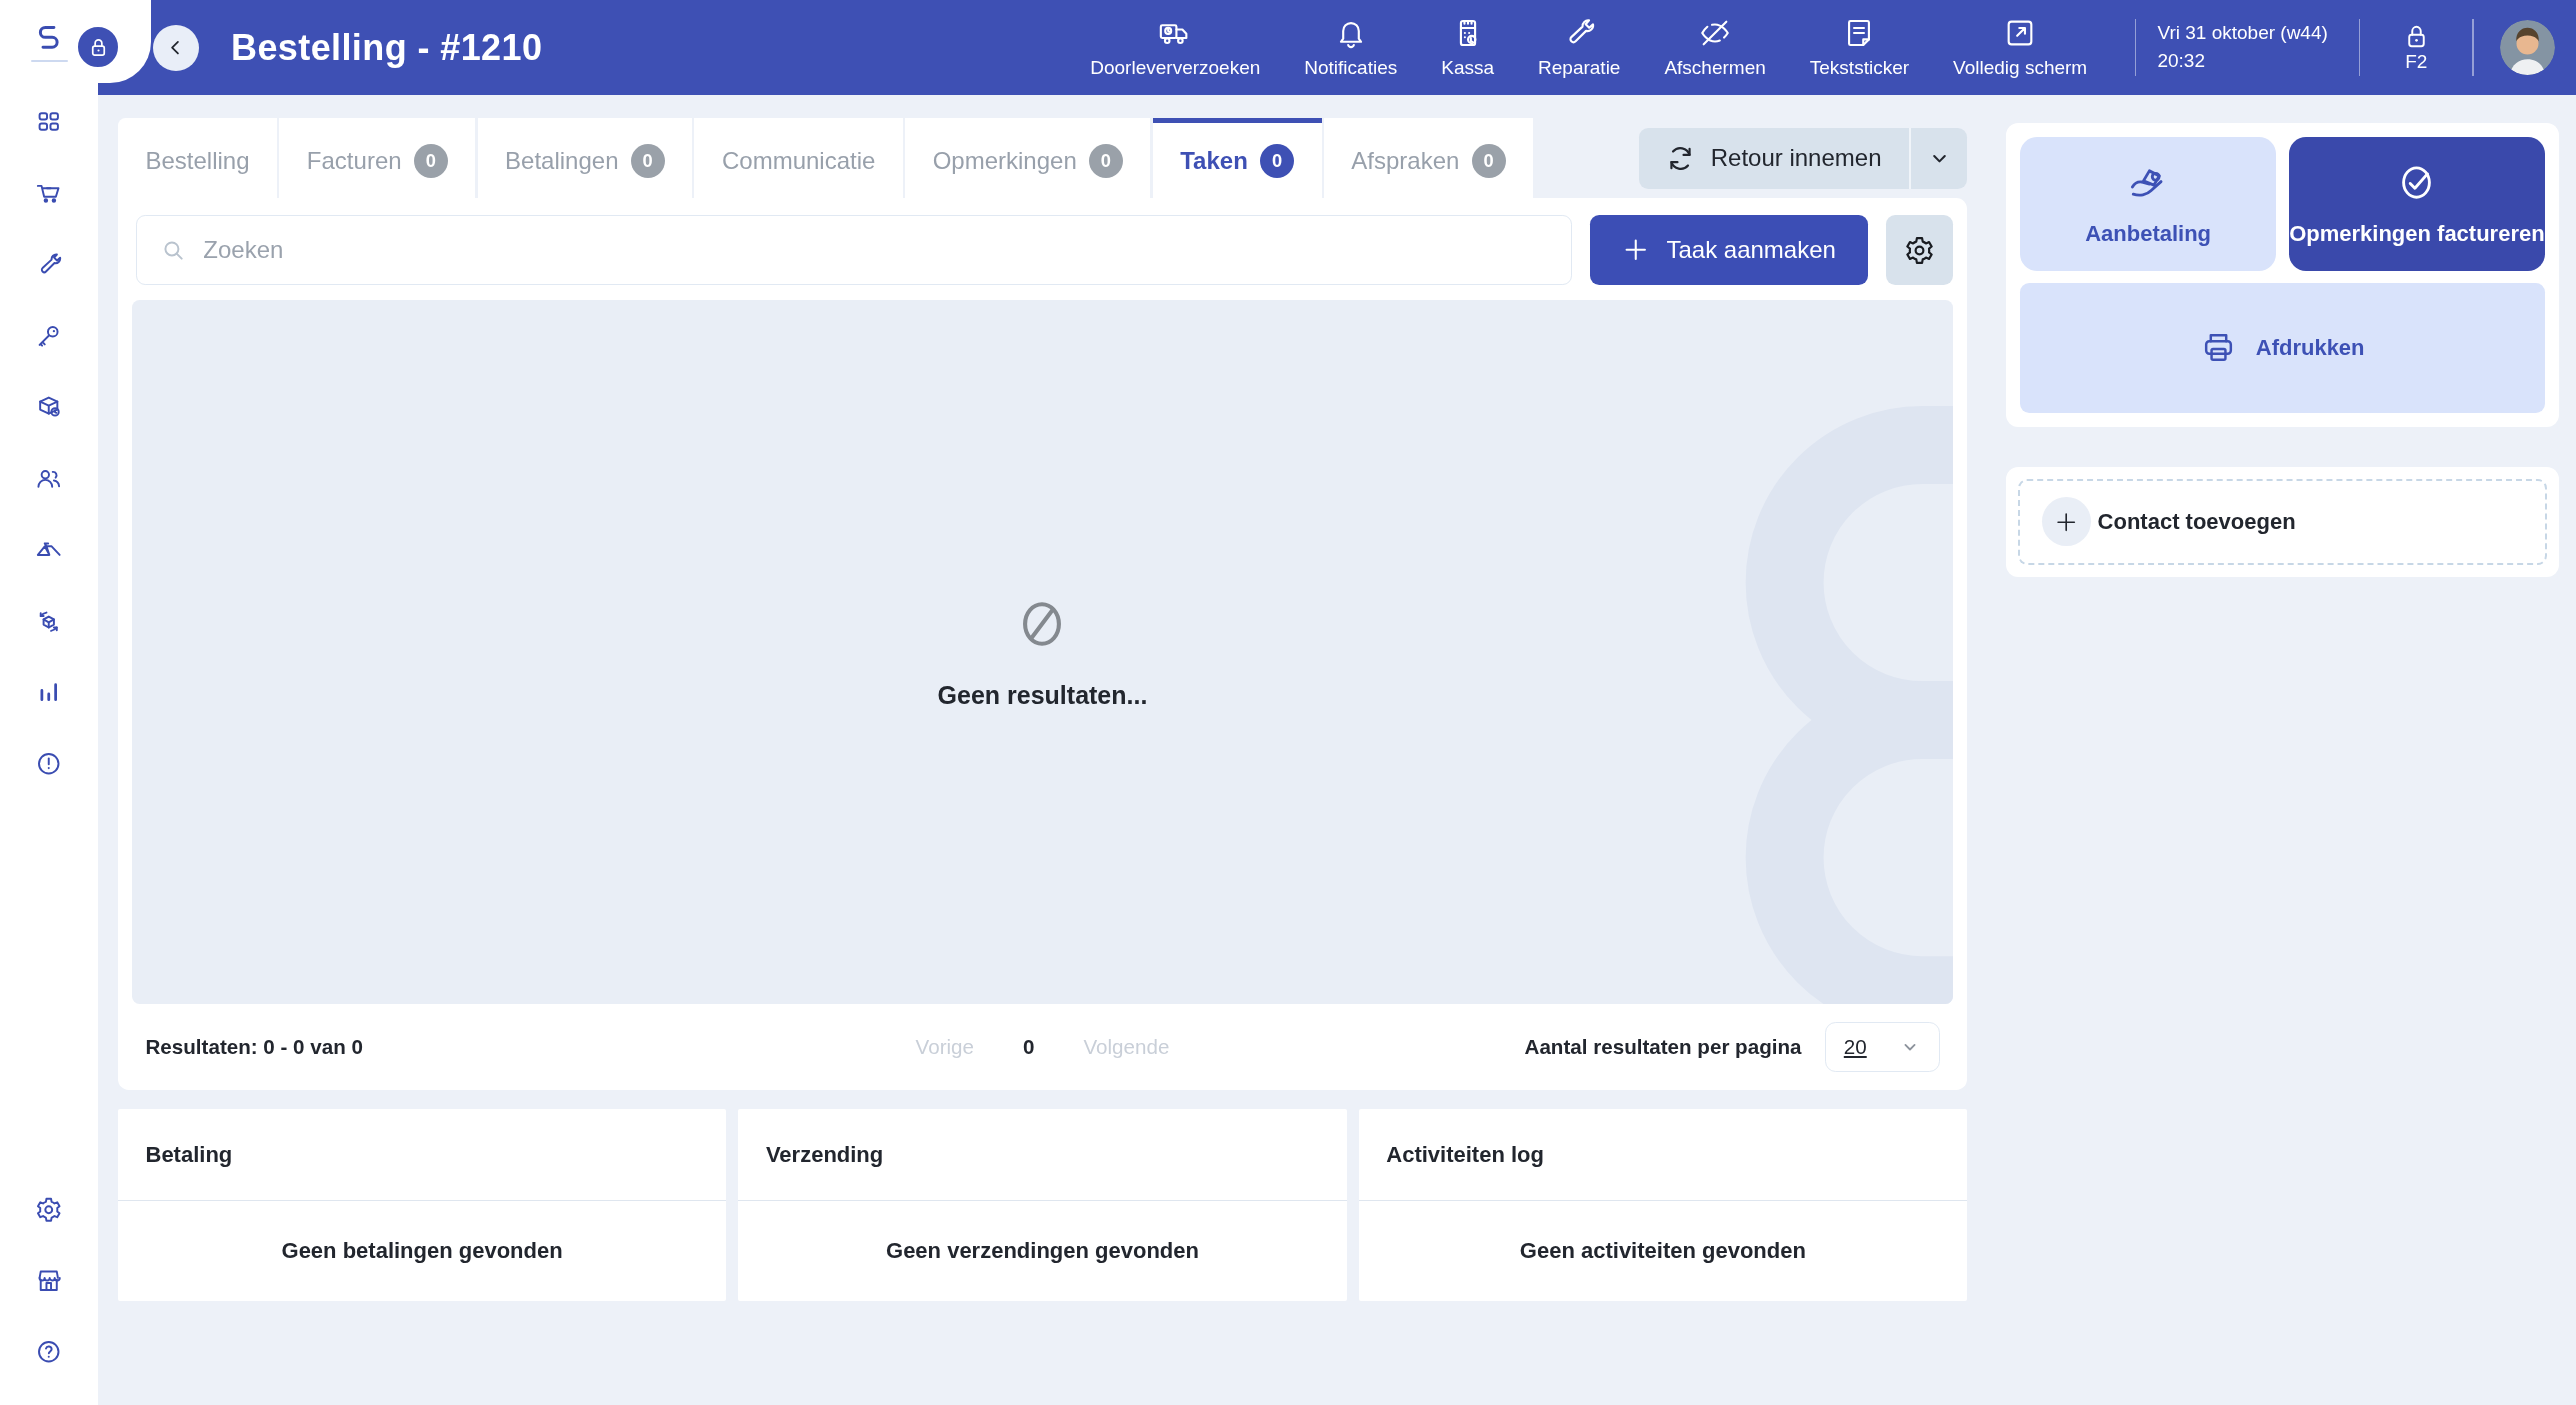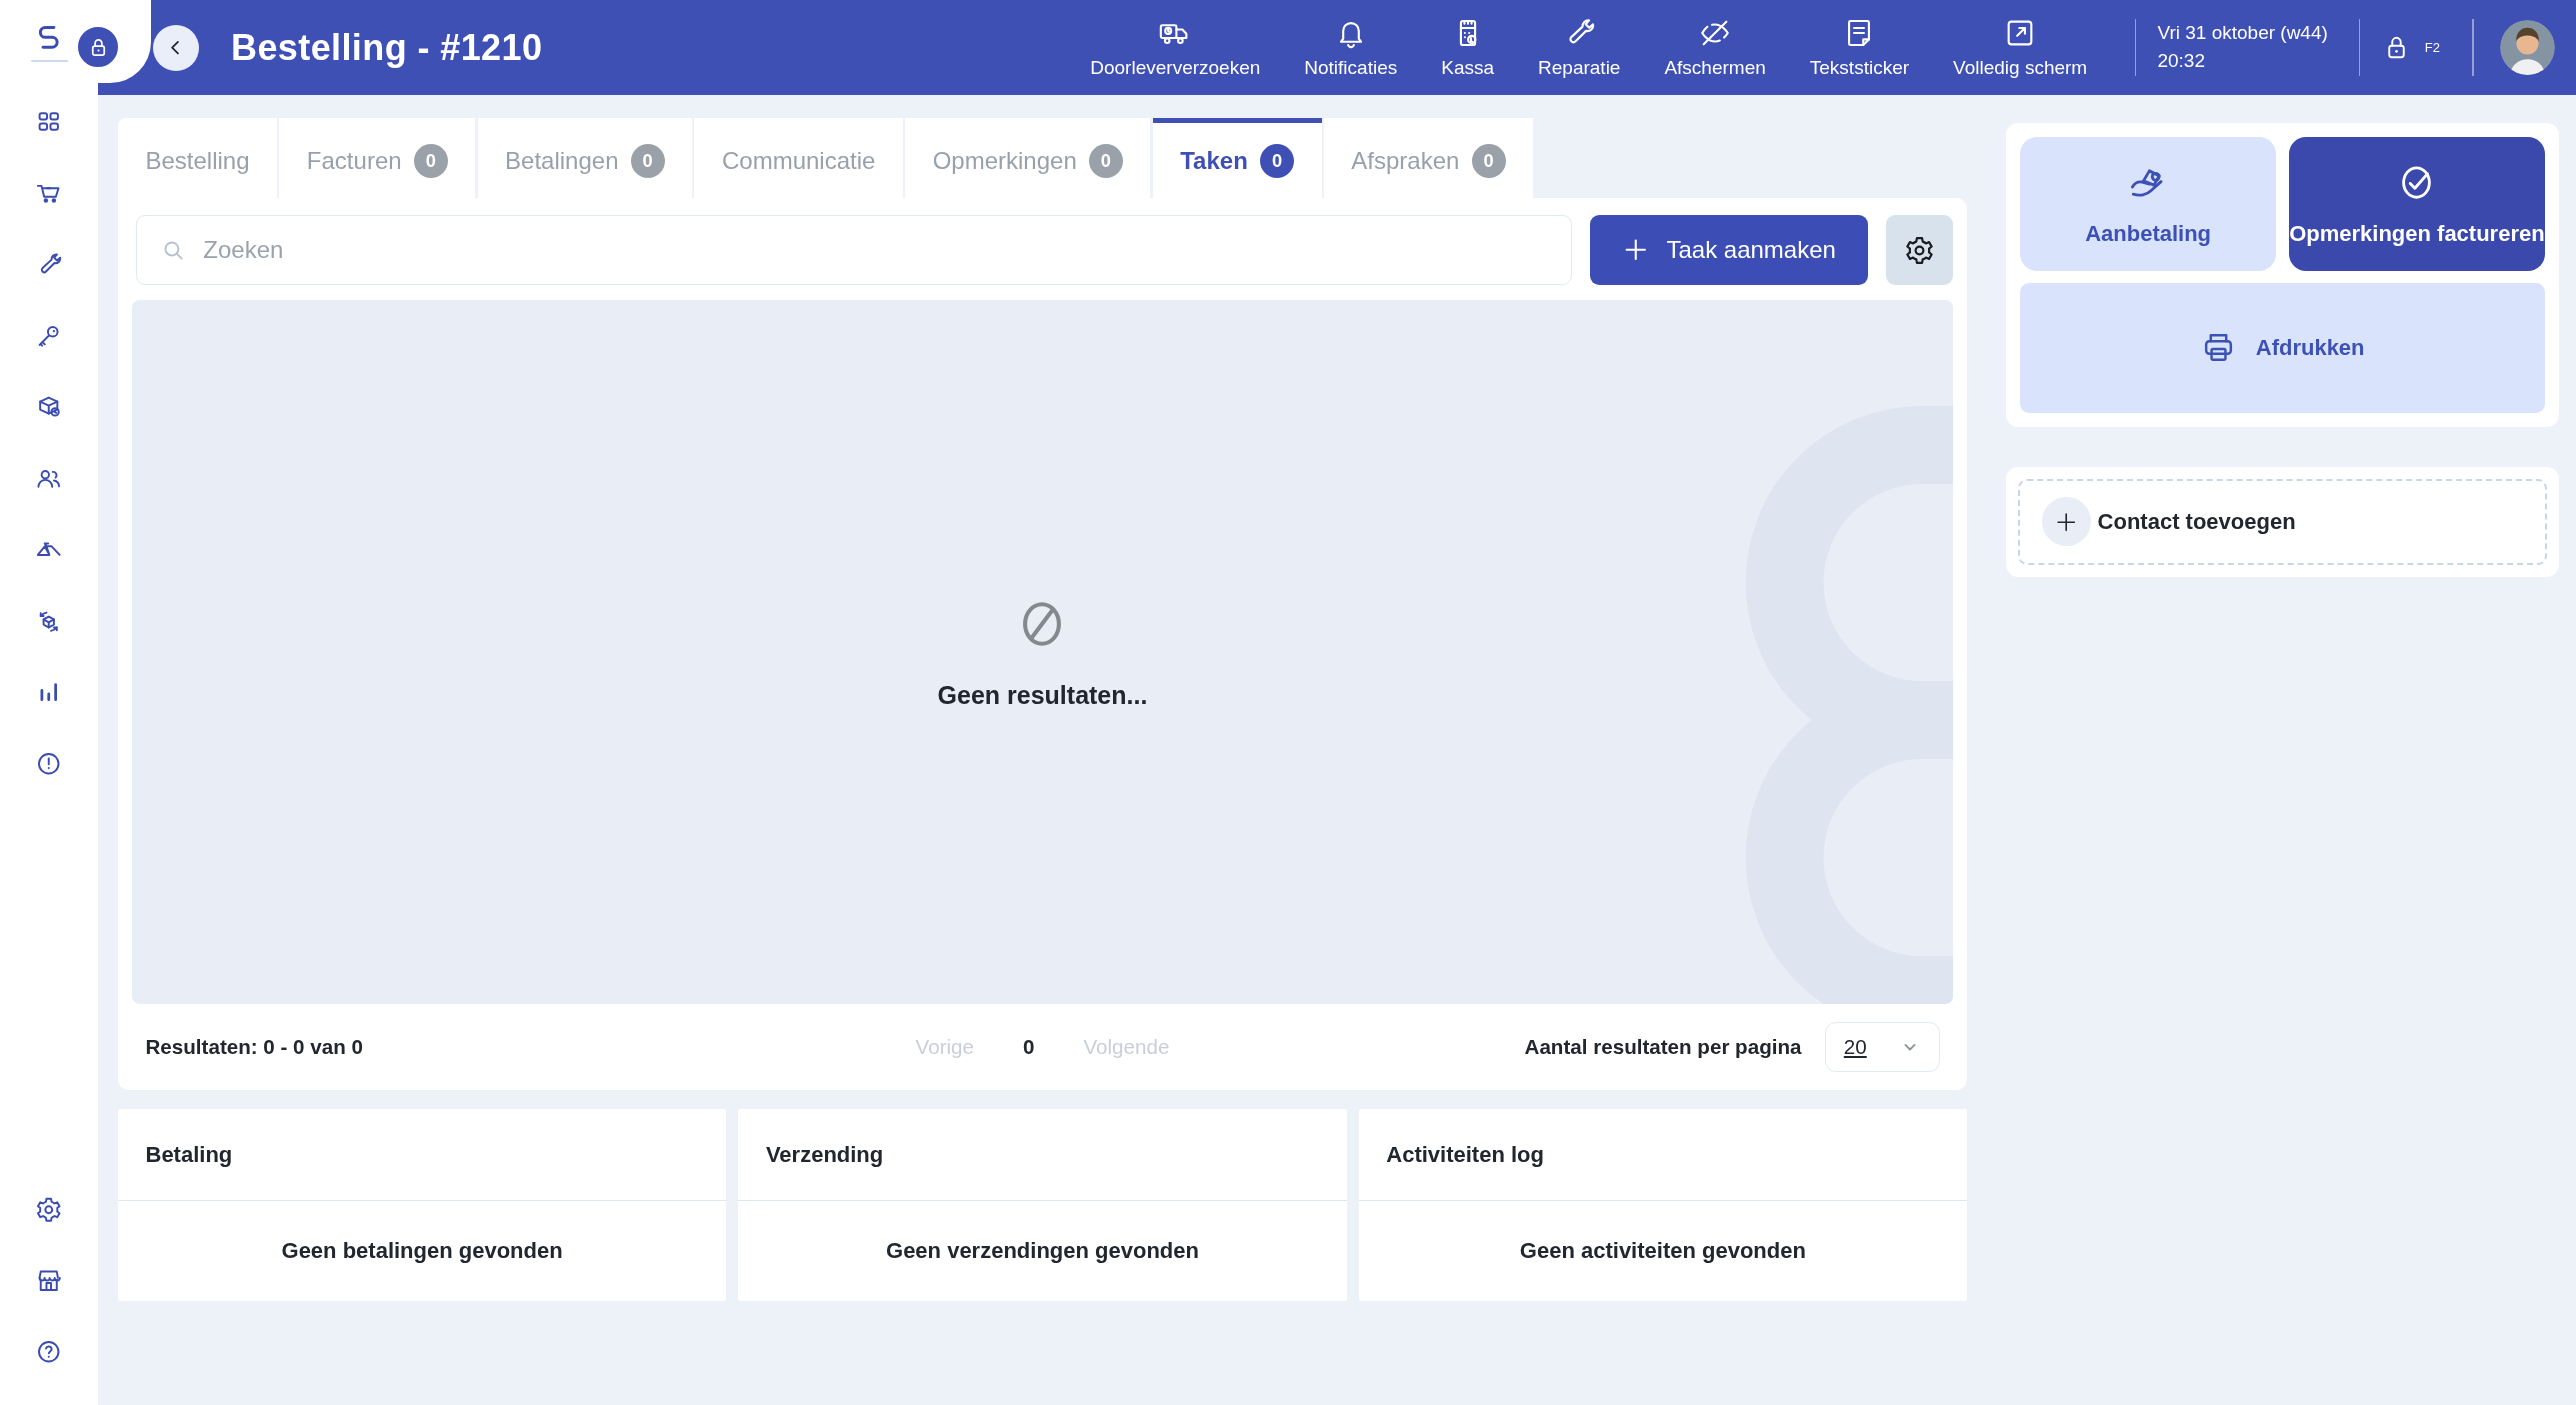--- a/index.html
+++ b/index.html
@@ -49,21 +49,21 @@
     width:46px;height:46px;border-radius:50%;background:#e9eef8;color:#22262e;
     display:flex;align-items:center;justify-content:center;
     margin-left:55px;flex:0 0 auto;cursor:pointer;
   }
   .page-title{font-size:36px;font-weight:bold;letter-spacing:0.4px;margin-left:32px;white-space:nowrap;}
   .top-actions{display:flex;align-items:flex-start;gap:44px;margin-left:auto;margin-right:26px;}
   .top-action{display:flex;flex-direction:column;align-items:center;gap:7.6px;cursor:pointer;}
   .top-action .lbl{font-size:19px;white-space:nowrap;}
   .v-sep{width:1.5px;height:57px;background:rgba(255,255,255,.45);margin:0 21.4px;flex:0 0 auto;}
   .datetime{display:flex;flex-direction:column;gap:4.6px;font-size:19px;line-height:1.2;min-width:180px;}
-  .lock-block{display:flex;flex-direction:row;align-items:center;gap:14px;font-size:13px;min-width:69px;cursor:pointer;}
+  .lock-block{display:flex;flex-direction:column;align-items:center;gap:0;font-size:19px;min-width:69px;cursor:pointer;}
   .avatar{
     width:55px;height:55px;border-radius:50%;overflow:hidden;flex:0 0 auto;cursor:pointer;margin-left:4.6px;
   }
 
   
   .sidebar{
     position:absolute;left:0;top:0;bottom:0;width:98px;background:#fff;z-index:2;
     display:flex;flex-direction:column;align-items:center;
   }
   .logo-wrap{height:86px;display:flex;flex-direction:column;align-items:center;justify-content:center;gap:4.6px;}
@@ -462,20 +462,38 @@
         </div>
       <div class="tab active">
           <span>Taken</span>
           <span class="badge">0</span>
         </div>
       <div class="tab">
           <span>Afspraken</span>
           <span class="badge">0</span>
         </div>
       <div class="tabs-spacer"></div>
+      <div class="retour-split">
+        <div class="retour-main">
+          <span>
+            <svg width="29" height="29" viewBox="0 0 24 24" fill="none" stroke="#22262e" stroke-width="1.8" stroke-linecap="round" stroke-linejoin="round">
+                <path d="M19.5 9A8 8 0 0 0 5.8 6.2M4.5 15a8 8 0 0 0 13.7 2.8"></path>
+                <path d="M19.5 4v5h-5M4.5 20v-5h5"></path>
+              </svg>
+          </span>
+          <span>Retour innemen</span>
+        </div>
+        <div class="retour-caret">
+          <span>
+            <svg width="23" height="23" viewBox="0 0 24 24" fill="none" stroke="#22262e" stroke-width="2.2" stroke-linecap="round" stroke-linejoin="round">
+                <path d="m6.5 9.5 5.5 5.5 5.5-5.5"></path>
+              </svg>
+          </span>
+        </div>
+      </div>
     </div>
 
     <section class="panel">
       <div class="search-row">
         <div class="search-box">
           <span>
             <svg width="26" height="26" viewBox="0 0 24 24" fill="none" stroke="#b9c3ce" stroke-width="1.8" stroke-linecap="round">
                 <circle cx="11" cy="11" r="6"></circle>
                 <path d="m15.6 15.6 4.4 4.4"></path>
               </svg>

